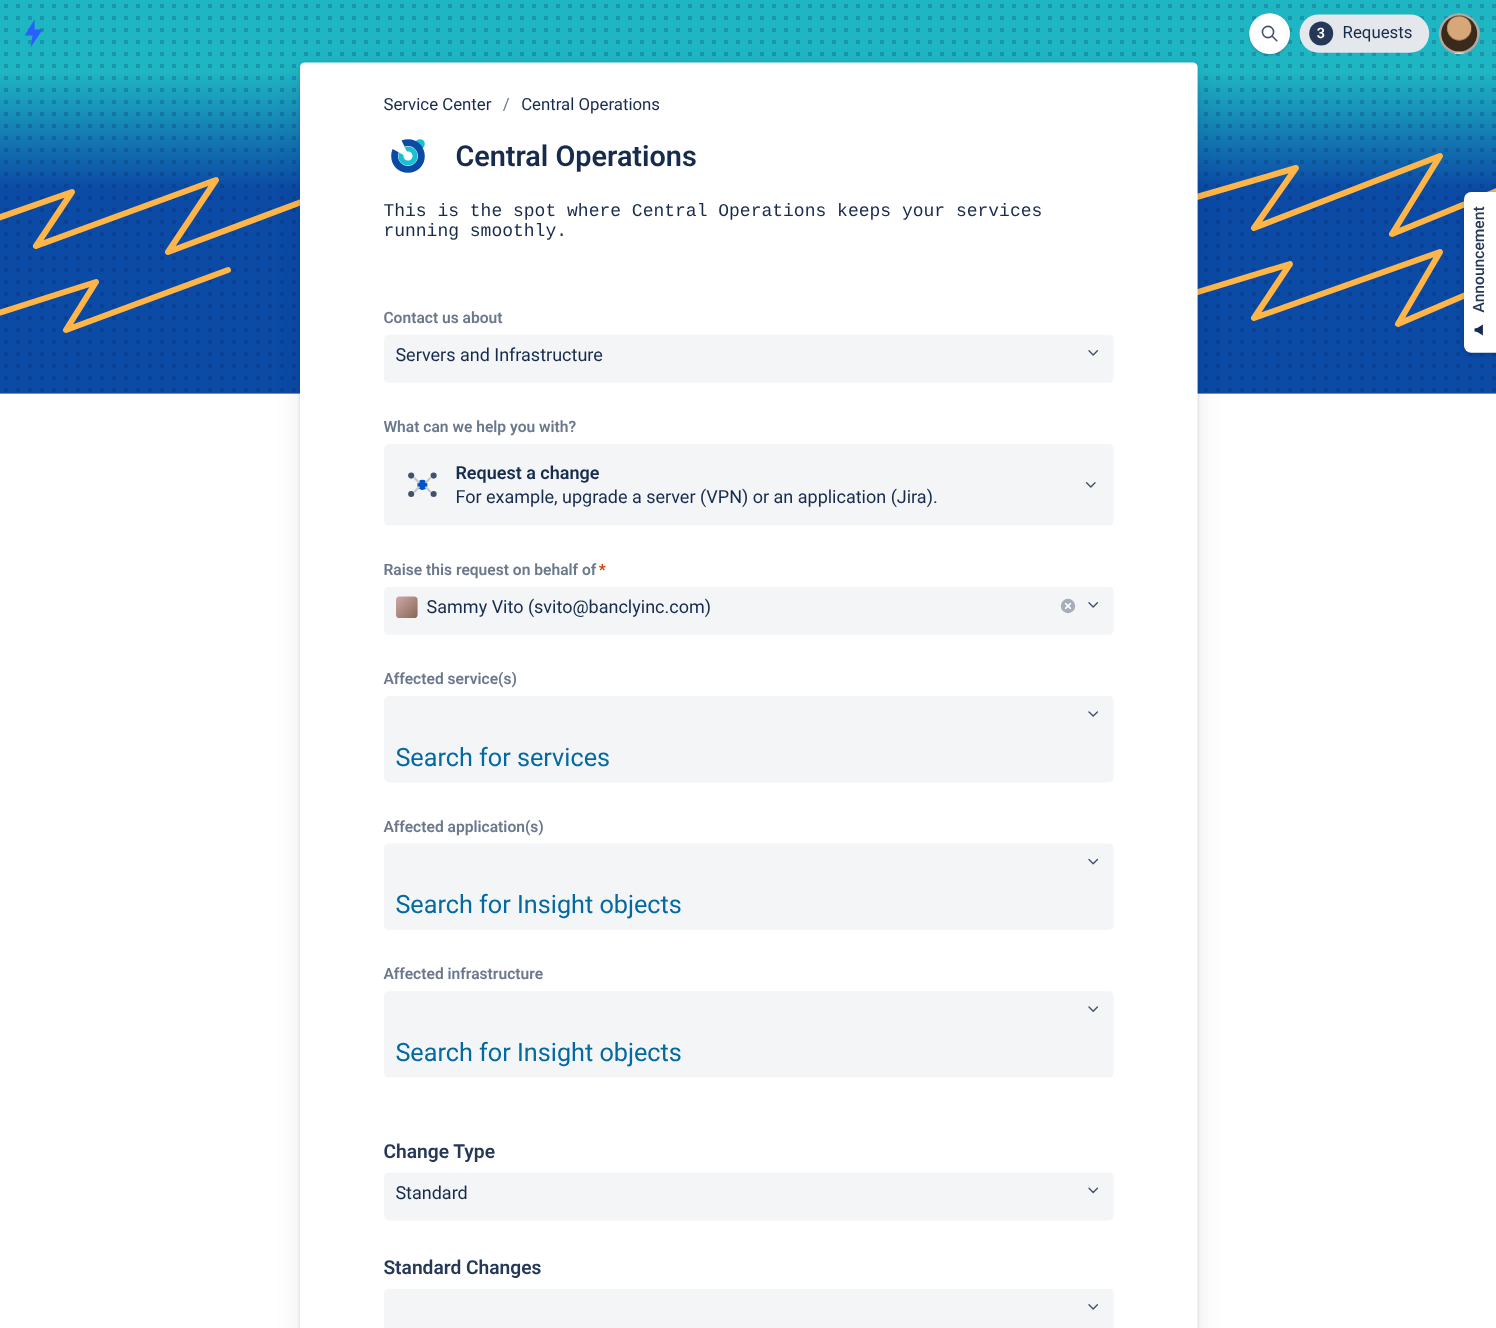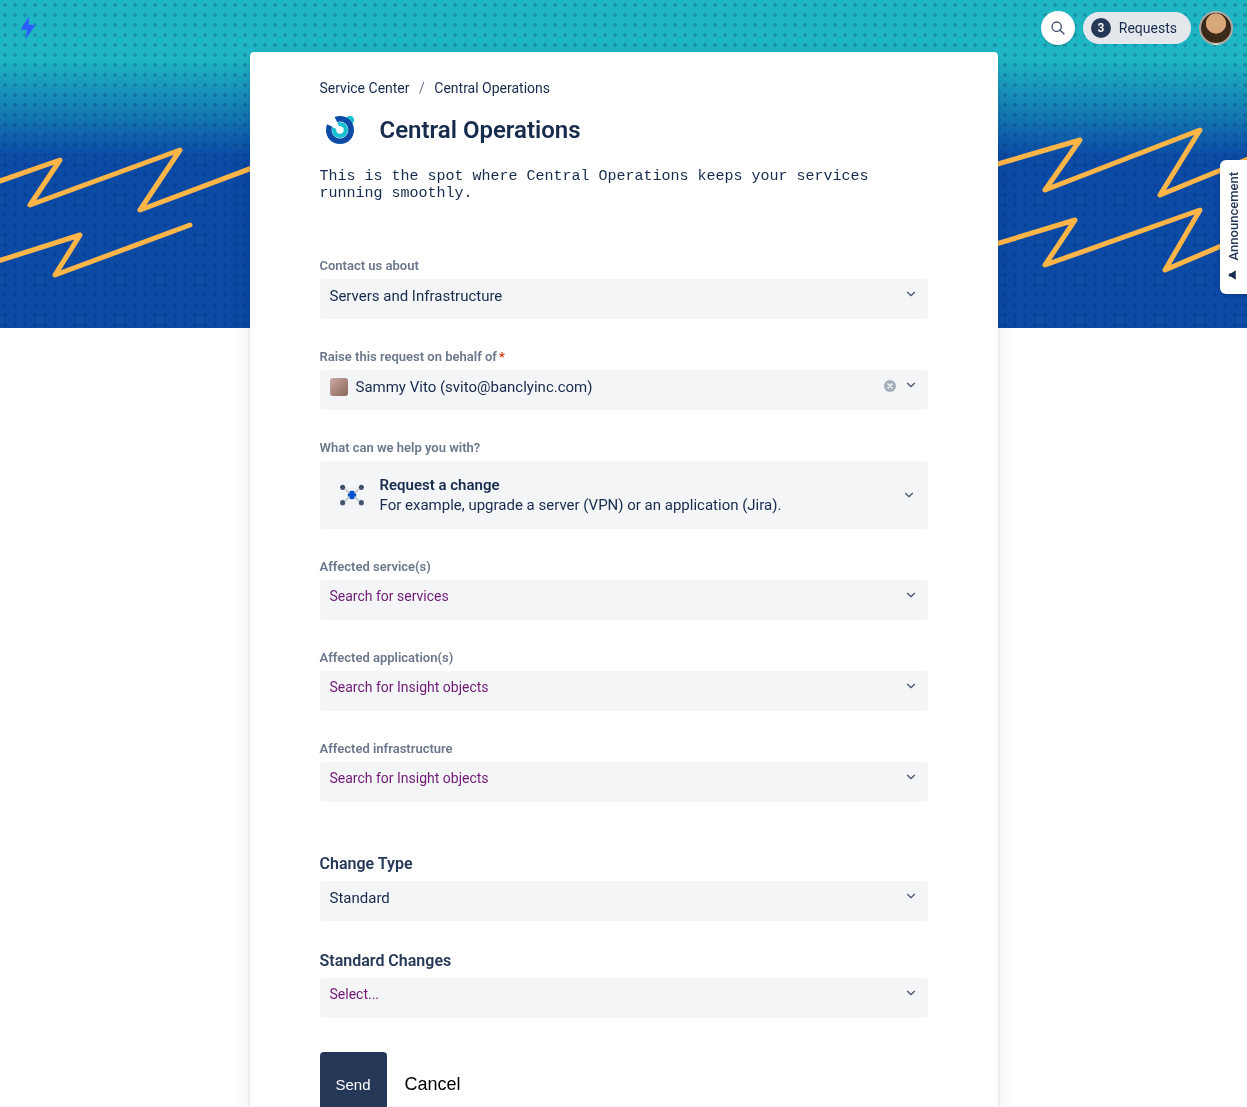--- a/index.html
+++ b/index.html
@@ -133,21 +133,21 @@
     background: #F4F5F7;
     border: none;
     border-radius: 4px;
     min-height: 40px;
     display: flex; 
     padding: 8px 10px;
     cursor: pointer;
     position: relative;
   }
   .select .sel-text { flex: 1; font-size: 15px; color: #172B4D; }
-  .select .sel-placeholder { color: #701a75; font-size: 14px; flex: 1; }
+  .select .sel-placeholder { color: #0369a1; font-size: 21px; flex: 1; margin-top: 32px; }
   .select .chev { color: #42526E; flex: none; margin-left: 6px; }
   .select .clear { color: #A5ADBA; margin-left: 6px; cursor: pointer; }
 
   .select.tall { padding: 14px 12px; align-items: center; }
   .select.tall .icon-box {
     width: 40px; height: 40px; flex: none;
     display: flex; align-items: center; justify-content: center;
     margin-right: 8px;
   }
   .select.tall .two-line .t1 { font-weight: 600; font-size: 15px; color: #172B4D; }
@@ -240,37 +240,20 @@
   </div>
 
   <p class="intro">This is the spot where Central Operations keeps your services running smoothly.</p>
 
   <div class="form">
 
     <div class="field">
       <label class="field-label">Contact us about</label>
       <div class="select">
         <span class="sel-text">Servers and Infrastructure</span>
-        <svg class="chev" width="14" height="14" viewBox="0 0 24 24">
-          <path d="M6 9l6 6 6-6" fill="none" stroke="currentColor" stroke-width="2" stroke-linecap="round" stroke-linejoin="round"></path>
-        </svg>
-      </div>
-    </div>
-
-    <div class="field">
-      <label class="field-label">
-        <span>Raise this request on behalf of</span><span class="req-star">*</span>
-      </label>
-      <div class="select user">
-        <div class="mini-avatar"></div>
-        <span class="sel-text">Sammy Vito (svito@banclyinc.com)</span>
-        <svg class="clear" width="16" height="16" viewBox="0 0 24 24">
-          <circle cx="12" cy="12" r="9" fill="#A5ADBA"></circle>
-          <path d="M9 9l6 6M15 9l-6 6" stroke="#fff" stroke-width="2" stroke-linecap="round"></path>
-        </svg>
         <svg class="chev" width="14" height="14" viewBox="0 0 24 24">
           <path d="M6 9l6 6 6-6" fill="none" stroke="currentColor" stroke-width="2" stroke-linecap="round" stroke-linejoin="round"></path>
         </svg>
       </div>
     </div>
 
     <div class="field">
       <label class="field-label">What can we help you with?</label>
       <div class="select tall">
         <div class="icon-box">
@@ -290,20 +273,37 @@
           <div class="t1">Request a change</div>
           <div class="t2">For example, upgrade a server (VPN) or an application (Jira).</div>
         </div>
         <svg class="chev" width="14" height="14" viewBox="0 0 24 24">
           <path d="M6 9l6 6 6-6" fill="none" stroke="currentColor" stroke-width="2" stroke-linecap="round" stroke-linejoin="round"></path>
         </svg>
       </div>
     </div>
 
     <div class="field">
+      <label class="field-label">
+        <span>Raise this request on behalf of</span><span class="req-star">*</span>
+      </label>
+      <div class="select user">
+        <div class="mini-avatar"></div>
+        <span class="sel-text">Sammy Vito (svito@banclyinc.com)</span>
+        <svg class="clear" width="16" height="16" viewBox="0 0 24 24">
+          <circle cx="12" cy="12" r="9" fill="#A5ADBA"></circle>
+          <path d="M9 9l6 6M15 9l-6 6" stroke="#fff" stroke-width="2" stroke-linecap="round"></path>
+        </svg>
+        <svg class="chev" width="14" height="14" viewBox="0 0 24 24">
+          <path d="M6 9l6 6 6-6" fill="none" stroke="currentColor" stroke-width="2" stroke-linecap="round" stroke-linejoin="round"></path>
+        </svg>
+      </div>
+    </div>
+
+    <div class="field">
       <label class="field-label">Affected service(s)</label>
       <div class="select">
         <span class="sel-placeholder">Search for services</span>
         <svg class="chev" width="14" height="14" viewBox="0 0 24 24">
           <path d="M6 9l6 6 6-6" fill="none" stroke="currentColor" stroke-width="2" stroke-linecap="round" stroke-linejoin="round"></path>
         </svg>
       </div>
     </div>
 
     <div class="field">

